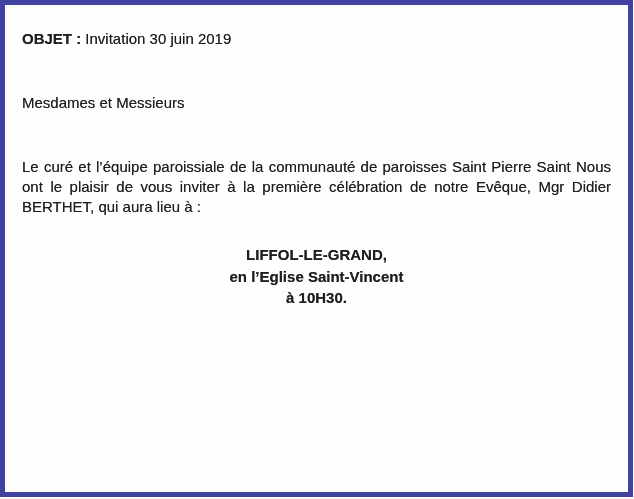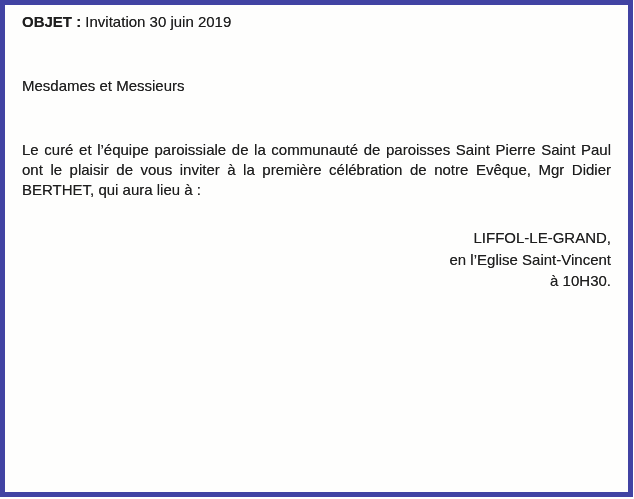--- a/index.html
+++ b/index.html
@@ -16,21 +16,21 @@
   }
   .page{
     width:633px;
     height:497px;
     background:#fefefd;
     border:5px solid var(--border-color);
     position:relative;
     overflow:hidden;
   }
   .letter-body{
-    padding:5px 17px 0 17px;
+    padding:22px 17px 0 17px;
     color:var(--ink);
     font-size:15px;
     line-height:20px;
     
     text-shadow:0 0 0.5px rgba(30,30,30,0.65);
   }
   .subject-line{
     margin-top:2px;
   }
   .bold{font-weight:bold;}
@@ -38,42 +38,42 @@
     margin-top:44px;
   }
   .para{
     text-align:justify;
   }
   .para-intro{
     margin-top:44px;
   }
   .event-block{
     margin-top:27px;
-    text-align:right;
-    font-weight:normal;
+    text-align:center;
+    font-weight:bold;
     line-height:21.5px;
   }
   .para-reception{
     margin-top:23px;
   }
   .para-closing{
     margin-top:26px;
   }
 </style>
 </head>
 <body>
 
 <div class="page">
   <div class="letter-body">
 
     <p class="subject-line"><span class="bold">OBJET :</span> <span>Invitation 30 juin 2019</span></p>
 
     <p class="salutation">Mesdames et Messieurs</p>
 
-    <p class="para para-intro">Le curé et l’équipe paroissiale de la communauté de paroisses Saint Pierre Saint Paul ont le plaisir de vous inviter à la première célébration de notre Evêque, Mgr Didier BERTHET, qui aura lieu à :</p>
+    <p class="para para-intro">Le curé et l’équipe paroissiale de la communauté de paroisses Saint Pierre Saint Nous ont le plaisir de vous inviter à la première célébration de notre Evêque, Mgr Didier BERTHET, qui aura lieu à :</p>
 
     <div class="event-block">
       <p>LIFFOL-LE-GRAND,</p>
       <p>en l’Eglise Saint-Vincent</p>
       <p>à 10H30.</p>
     </div>
 
 
 
   </div>

